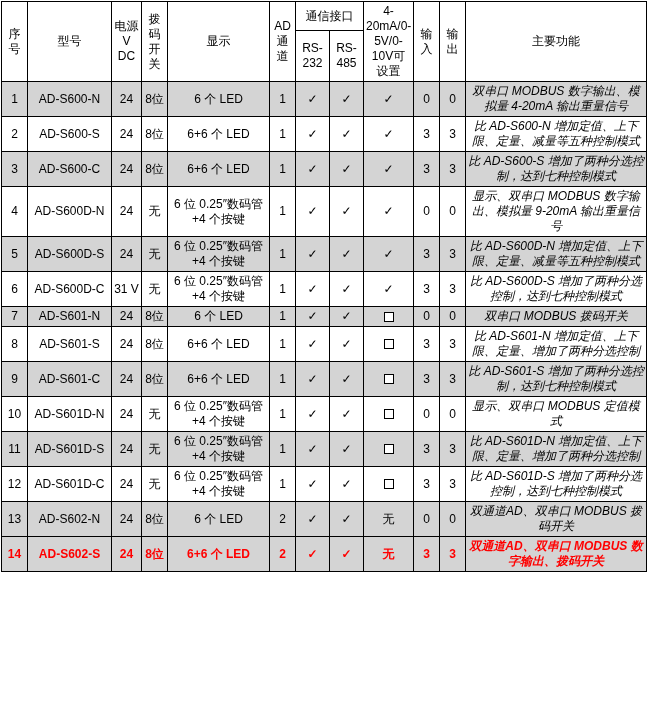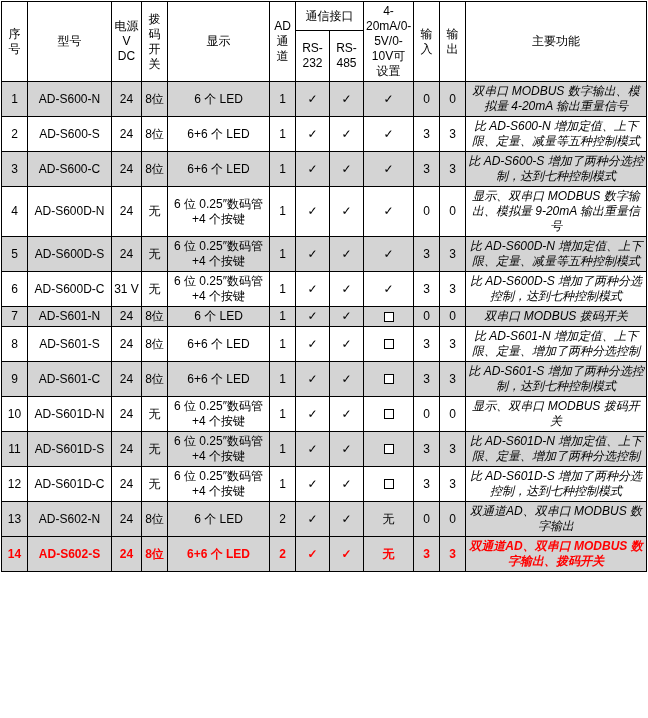--- a/index.html
+++ b/index.html
@@ -246,21 +246,21 @@
         <td class="model">AD-S601D-N</td>
         <td>24</td>
         <td>无</td>
         <td>6 位 0.25″数码管+4 个按键</td>
         <td>1</td>
         <td class="check">✓</td>
         <td class="check">✓</td>
         <td class="check"><span class="sq"></span></td>
         <td>0</td>
         <td>0</td>
-        <td class="func">显示、双串口 MODBUS 拨码开关</td>
+        <td class="func">显示、双串口 MODBUS 定值模式</td>
       </tr>
       <tr class="shaded">
         <td>11</td>
         <td class="model">AD-S601D-S</td>
         <td>24</td>
         <td>无</td>
         <td>6 位 0.25″数码管+4 个按键</td>
         <td>1</td>
         <td class="check">✓</td>
         <td class="check">✓</td>
@@ -288,21 +288,21 @@
         <td class="model">AD-S602-N</td>
         <td>24</td>
         <td>8位</td>
         <td>6 个 LED</td>
         <td>2</td>
         <td class="check">✓</td>
         <td class="check">✓</td>
         <td class="check">无</td>
         <td>0</td>
         <td>0</td>
-        <td class="func">双通道AD、双串口 MODBUS 数字输出</td>
+        <td class="func">双通道AD、双串口 MODBUS 拨码开关</td>
       </tr>
       <tr class="highlight">
         <td>14</td>
         <td class="model">AD-S602-S</td>
         <td>24</td>
         <td>8位</td>
         <td>6+6 个 LED</td>
         <td>2</td>
         <td class="check">✓</td>
         <td class="check">✓</td>

